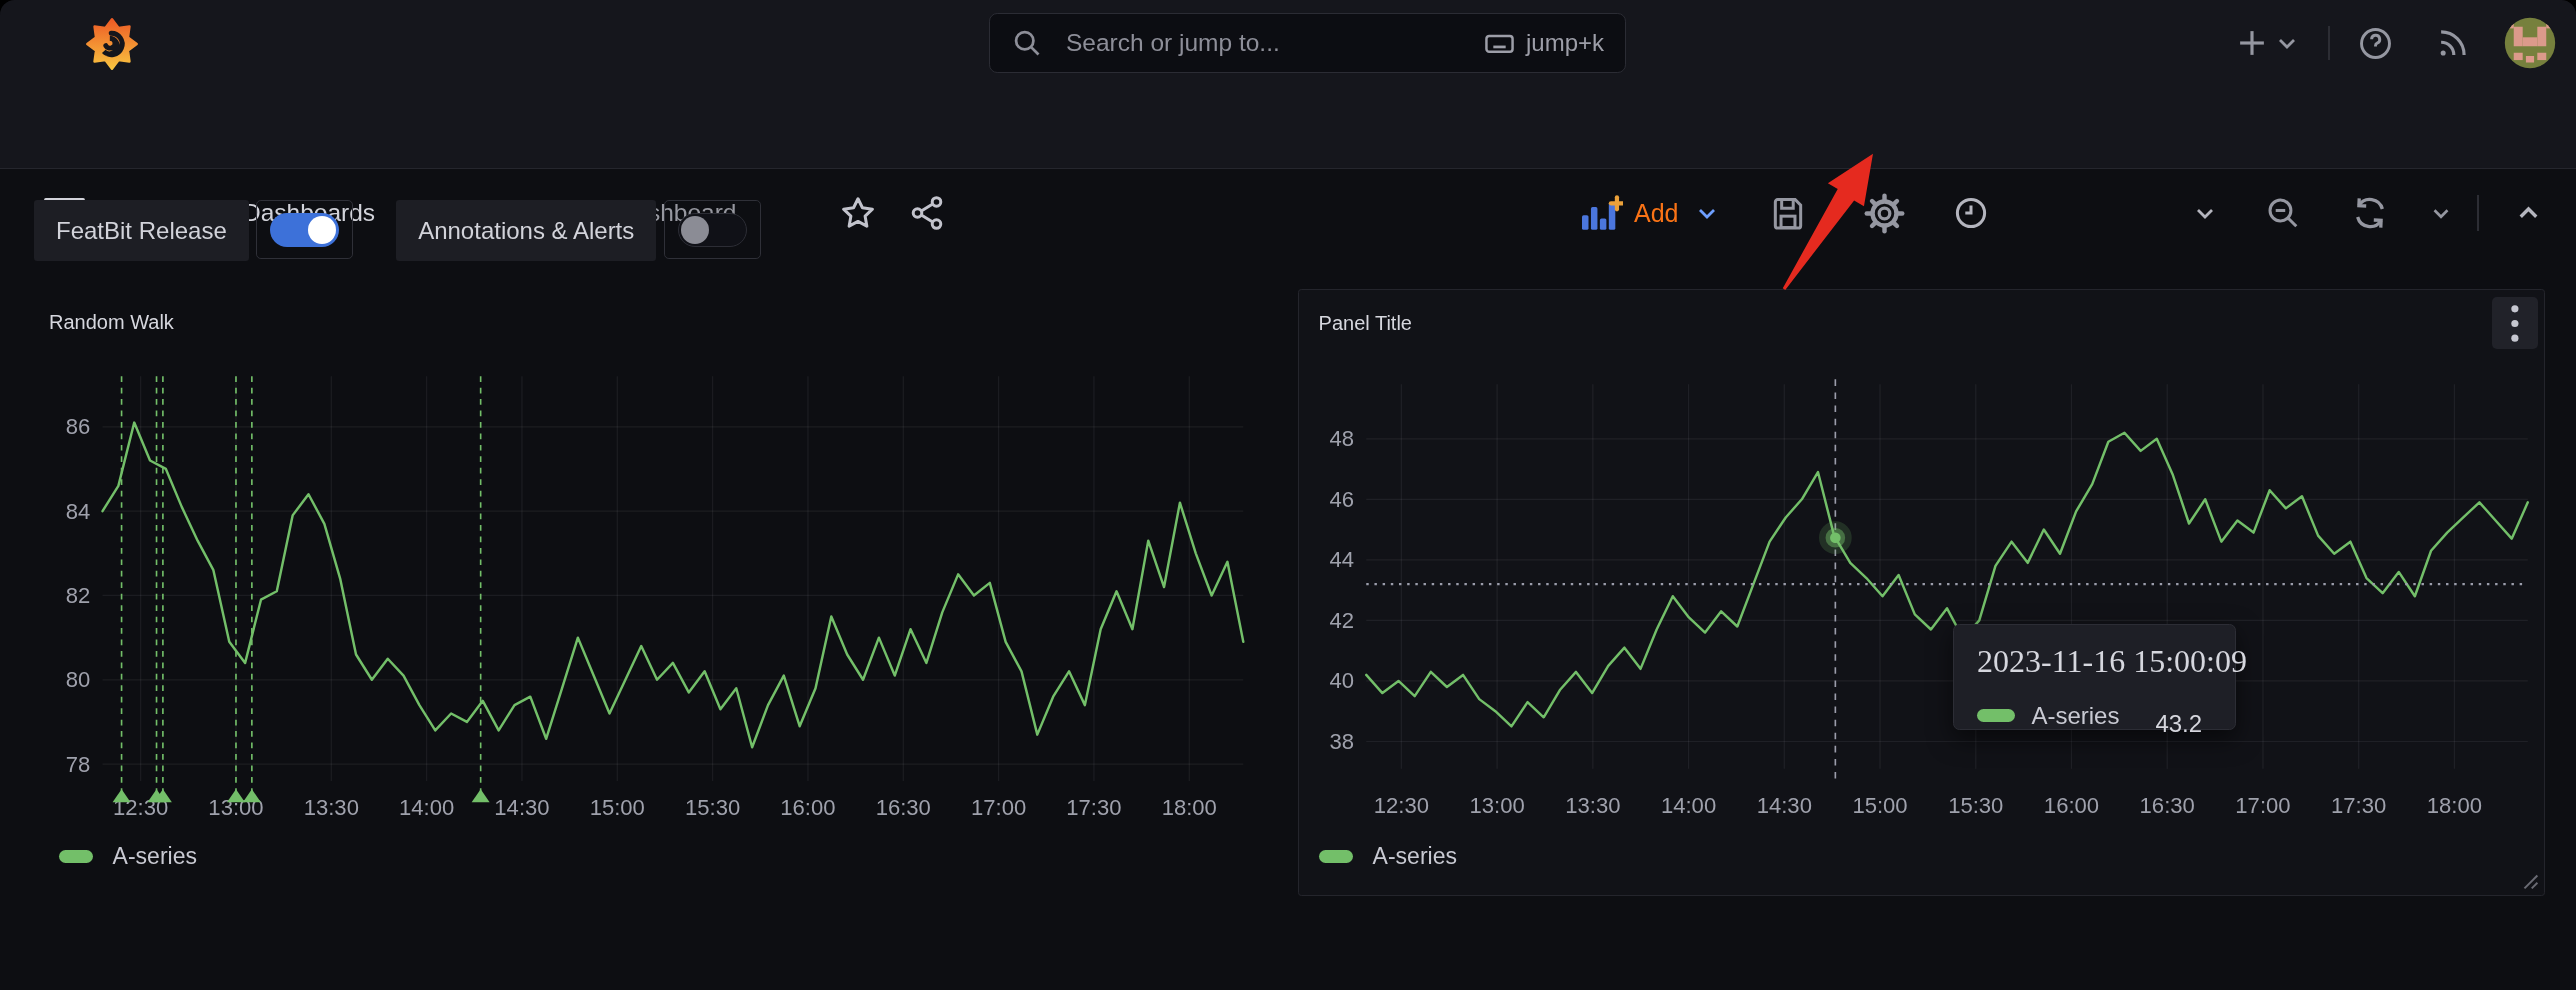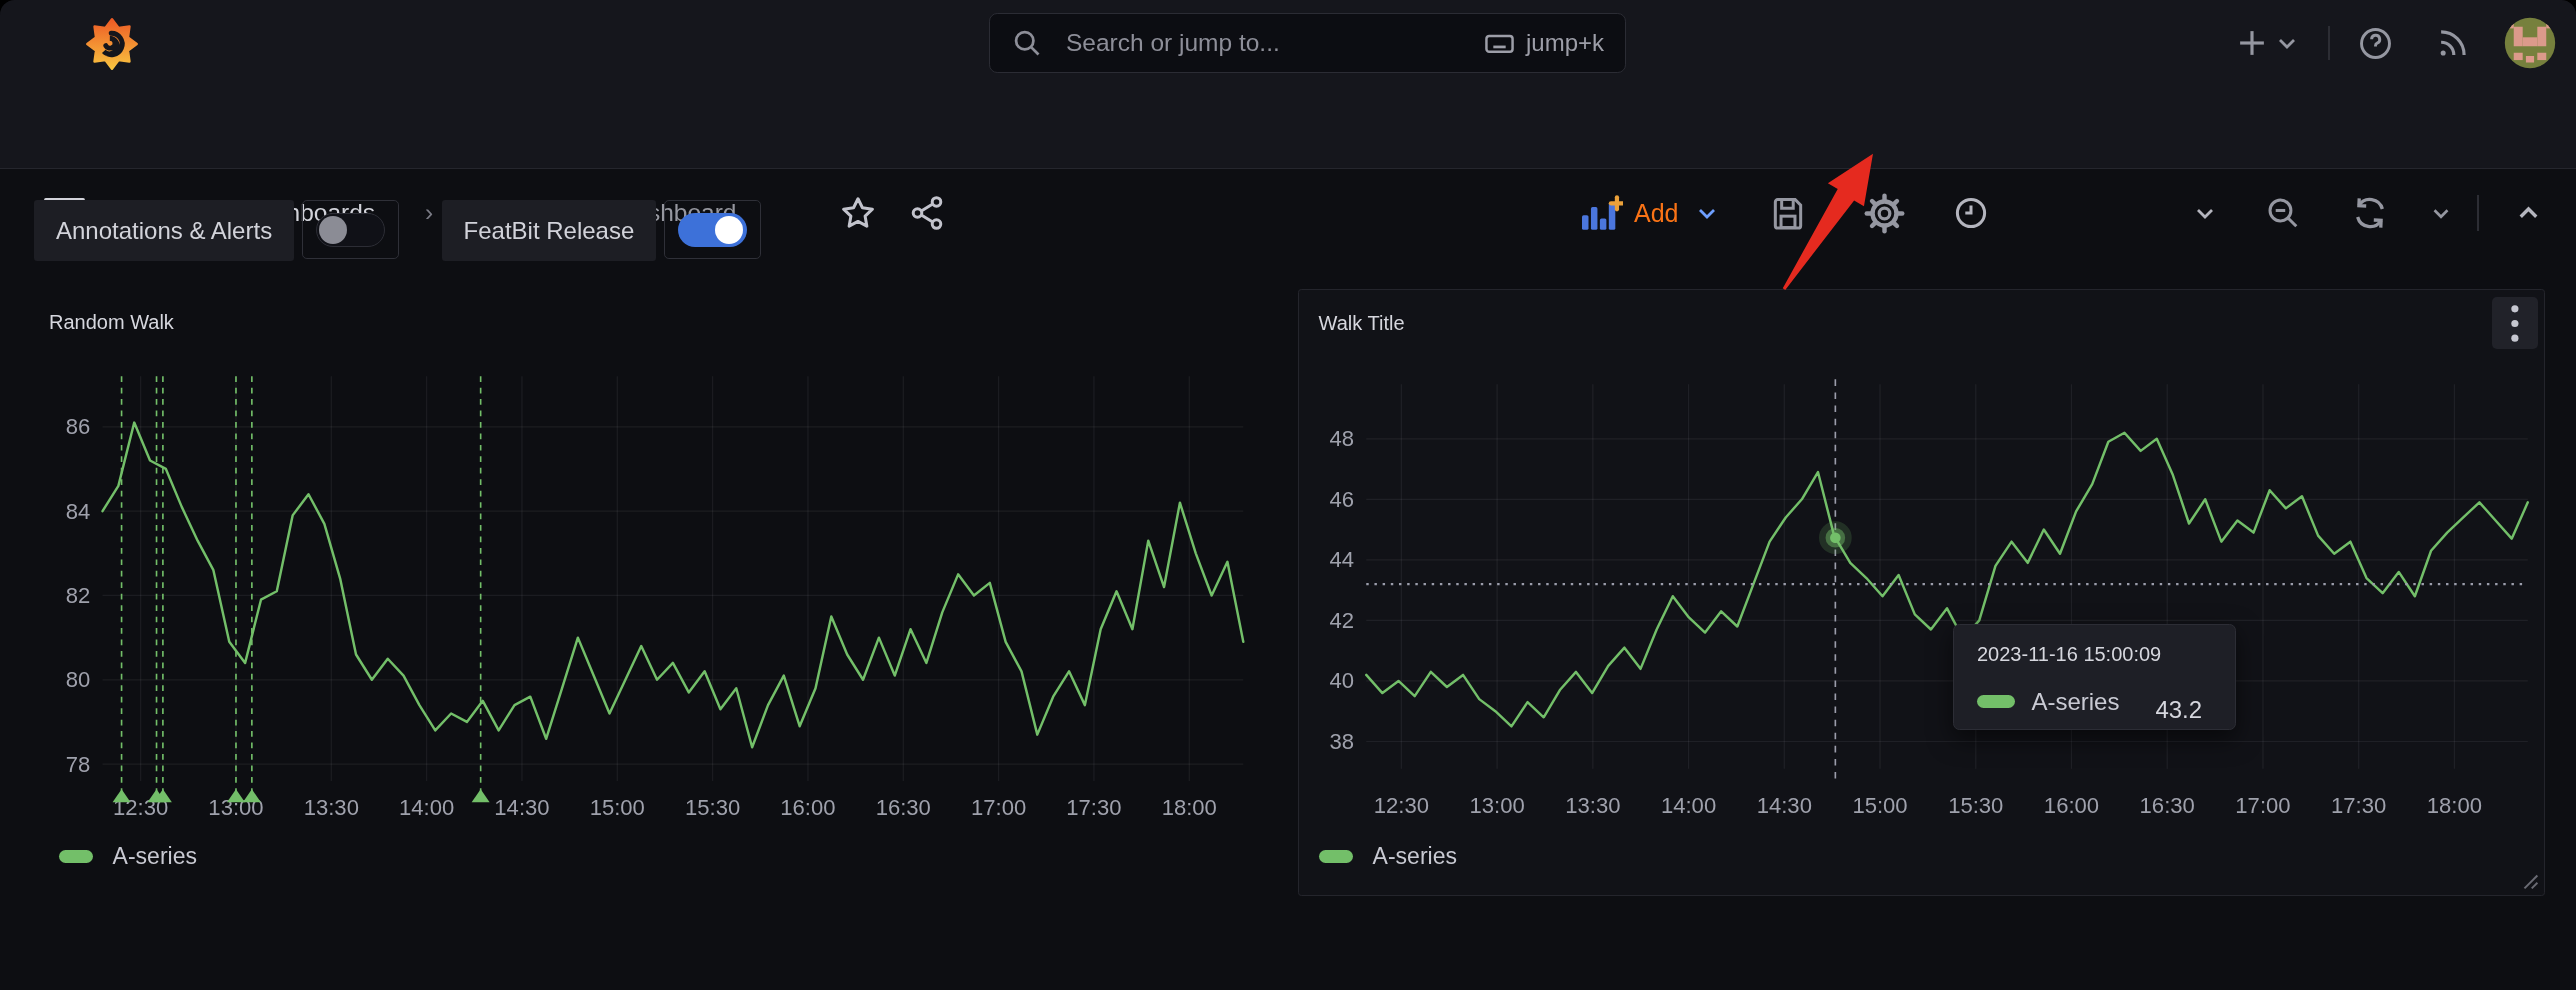--- a/index.html
+++ b/index.html
@@ -36,21 +36,21 @@
   .track.off .knob{left:2.5px;top:2.5px;background:#8b8c95;}
   
   .panel-title{font-size:20px;font-weight:500;color:#d6d7de;}
   .rpanel{position:absolute;left:1298px;top:289px;width:1247px;height:607px;background:#111217;border:0.8px solid #24252c;border-radius:3.3px;box-sizing:border-box;}
   .kebab{position:absolute;right:6.5px;top:7.4px;width:46px;height:52px;background:#212229;border-radius:4.9px;display:flex;align-items:center;justify-content:center;cursor:pointer;}
   .legend{position:absolute;display:flex;align-items:center;gap:19.6px;}
   .legend .pill{width:34px;height:12.3px;border-radius:6.5px;background:#73BF69;}
   .legend .ltxt{font-size:23px;color:#c8c9d2;}
   
   .tooltip{position:absolute;left:1953px;top:624px;width:283px;height:106px;background:#1e1f26;border:0.8px solid #2c2d35;border-radius:6.5px;box-shadow:0 8.2px 24.5px rgba(0,0,0,.55);box-sizing:border-box;padding:18px 23px;z-index:30;}
-  .tooltip .date{font-size:20px;color:#d6d7de;white-space:nowrap;}
+  .tooltip .date{font-size:32px;color:#d6d7de;white-space:nowrap;font-family:Liberation Serif, serif;}
   .tooltip .row{display:flex;align-items:center;margin-top:13px;}
   .tooltip .pill{width:38px;height:13px;border-radius:6.5px;background:#73BF69;margin-right:16.4px;}
   .tooltip .sname{font-size:24px;color:#c9cad3;}
   .tooltip .sval{font-size:24px;color:#d6d7de;margin-left:36px;margin-top:17px;}
   .resize-handle{position:absolute;right:4.9px;bottom:4.9px;width:21px;height:21px;cursor:nwse-resize;}
 </style>
 </head>
 <body>
 
 <div class="screen">
@@ -250,31 +250,31 @@
     <span class="vdiv" style="left:2477px;top:109px;height:36px;"></span>
     <span class="tb2-ic" style="left:2505px;width:46px;">
       <svg width="31" height="31" viewBox="0 0 24 24" fill="none" stroke="#b4b5be" stroke-width="2.6">
             <polyline points="6,14.5 12,8.5 18,14.5"></polyline>
           </svg>
     </span>
   </div>
 
   <div class="submenu">
     <div class="toggle-group">
+      <div class="toggle-label">FeatBit Release</div>
+      <div class="toggle-box">
+        <div class="track on">
+              <div class="knob"></div>
+            </div>
+      </div>
+    </div>
+    <div class="toggle-group">
       <div class="toggle-label">Annotations &amp; Alerts</div>
       <div class="toggle-box">
         <div class="track off">
-              <div class="knob"></div>
-            </div>
-      </div>
-    </div>
-    <div class="toggle-group">
-      <div class="toggle-label">FeatBit Release</div>
-      <div class="toggle-box">
-        <div class="track on">
               <div class="knob"></div>
             </div>
       </div>
     </div>
   </div>
 
   <div class="abs panel-title" style="left:49px;top:311px;">Random Walk</div>
   <svg id="chart-left" class="abs" style="left:33px;top:368px;" width="1243" height="458" viewBox="0 0 1520 560">
         <line x1="85" y1="71.8750000000001" x2="1480" y2="71.8750000000001" stroke="rgba(204,204,220,0.08)" stroke-width="1.5"></line>
         <text x="70" y="71.8750000000001" text-anchor="end" dominant-baseline="central" fill="#9fa1ac" font-size="27" font-family="Liberation Sans, sans-serif">86</text>
@@ -323,21 +323,21 @@
         <line x1="547.4094707520892" y1="10" x2="547.4094707520892" y2="519" stroke="#73BF69" stroke-width="2" stroke-dasharray="7 7"></line>
         <polygon points="536.4094707520892,531 558.4094707520892,531 547.4094707520892,515" fill="#73BF69"></polygon>
         <polyline points="85.0,175.0 104.4,144.1 123.8,66.7 143.1,113.1 162.5,123.4 181.9,169.8 201.3,211.1 220.6,247.2 240.0,334.8 259.4,360.6 278.8,283.3 298.1,273.0 317.5,180.2 336.9,154.4 356.3,190.5 375.6,257.5 395.0,350.3 414.4,381.2 433.8,355.5 453.1,376.1 472.5,412.2 491.9,443.1 511.3,422.5 530.6,432.8 550.0,407.0 569.4,443.1 588.8,412.2 608.1,401.9 627.5,453.4 646.9,391.6 666.3,329.7 685.6,376.1 705.0,422.5 724.4,381.2 743.8,340.0 763.1,381.2 782.5,360.6 801.9,396.7 821.3,370.9 840.6,417.3 860.0,391.6 879.4,463.7 898.8,412.2 918.1,376.1 937.5,438.0 956.9,391.6 976.2,303.9 995.6,350.3 1015.0,381.2 1034.4,329.7 1053.8,376.1 1073.1,319.4 1092.5,360.6 1111.9,298.8 1131.3,252.3 1150.6,278.1 1170.0,262.7 1189.4,334.8 1208.8,370.9 1228.1,448.3 1247.5,401.9 1266.9,370.9 1286.3,412.2 1305.6,319.4 1325.0,273.0 1344.4,319.4 1363.8,211.1 1383.1,267.8 1402.5,164.7 1421.9,226.6 1441.3,278.1 1460.6,236.9 1480.0,334.8" fill="none" stroke="#73BF69" stroke-width="3" stroke-linejoin="round" stroke-linecap="round"></polyline>
       </svg>
   <div class="legend" style="left:59px;top:843px;">
     <span class="pill"></span>
     <span class="ltxt">A-series</span>
   </div>
 
   <div class="rpanel">
-    <div class="abs panel-title" style="left:19.6px;top:22px;">Walk Title</div>
+    <div class="abs panel-title" style="left:19.6px;top:22px;">Panel Title</div>
     <div class="kebab">
       <svg width="9.8" height="43" viewBox="0 0 12 52">
             <g fill="#c6c7d0">
               <circle cx="6" cy="8" r="4.4"></circle>
               <circle cx="6" cy="26" r="4.4"></circle>
               <circle cx="6" cy="44" r="4.4"></circle>
             </g>
           </svg>
     </div>
     <div class="resize-handle">

